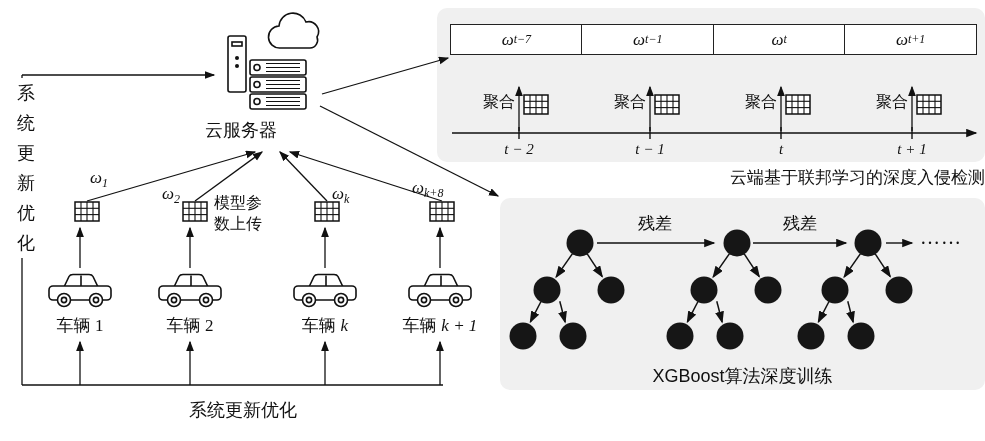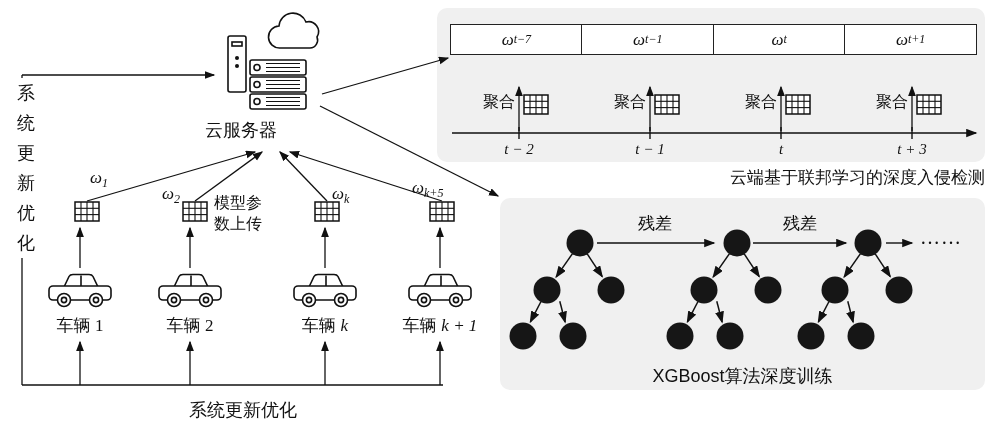--- a/index.html
+++ b/index.html
@@ -171,21 +171,21 @@
 
   <div class="lbl vtext" style="left:12px;top:78px;">系统更新优化</div>
 
   <div class="lbl servlbl" style="left:205px;top:118px;">云服务器</div>
 
   <div class="lbl upload wrap" style="left:214px;top:192px;">模型参数上传</div>
 
   <div class="lbl omega" style="left:90px;top:168px;"><span>ω</span><sub>1</sub></div>
   <div class="lbl omega" style="left:162px;top:184px;"><span>ω</span><sub>2</sub></div>
   <div class="lbl omega" style="left:332px;top:184px;"><span>ω</span><sub>k</sub></div>
-  <div class="lbl omega" style="left:412px;top:178px;"><span>ω</span><sub>k+5</sub></div>
+  <div class="lbl omega" style="left:412px;top:178px;"><span>ω</span><sub>k+8</sub></div>
 
   <div class="lbl vehlbl" style="left:20px;top:314px;"><span>车辆</span> <span class="mnum">1</span></div>
   <div class="lbl vehlbl" style="left:130px;top:314px;"><span>车辆</span> <span class="mnum">2</span></div>
   <div class="lbl vehlbl" style="left:265px;top:314px;"><span>车辆</span> <span class="math">k</span></div>
   <div class="lbl vehlbl" style="left:380px;top:314px;"><span>车辆</span> <span class="math">k + 1</span></div>
 
   <div class="lbl bottomlbl" style="left:128px;top:398px;">系统更新优化</div>
 
   <div class="cells">
     <div class="cell">
@@ -207,21 +207,21 @@
   </div>
 
   <div class="lbl agg" style="left:475px;top:92px;">聚合</div>
   <div class="lbl agg" style="left:606px;top:92px;">聚合</div>
   <div class="lbl agg" style="left:737px;top:92px;">聚合</div>
   <div class="lbl agg" style="left:868px;top:92px;">聚合</div>
 
   <div class="lbl tick" style="left:484px;top:141px;">t − 2</div>
   <div class="lbl tick" style="left:615px;top:141px;">t − 1</div>
   <div class="lbl tick" style="left:746px;top:141px;">t</div>
-  <div class="lbl tick" style="left:877px;top:141px;">t + 3</div>
+  <div class="lbl tick" style="left:877px;top:141px;">t + 1</div>
 
   <div class="lbl panelcap" style="left:437px;top:166px;">云端基于联邦学习的深度入侵检测</div>
 
   <div class="lbl resid" style="left:615px;top:212px;">残差</div>
   <div class="lbl resid" style="left:760px;top:212px;">残差</div>
   <div class="lbl dots" style="left:920px;top:226px;">……</div>
   <div class="lbl xgcap" style="left:500px;top:364px;">XGBoost算法深度训练</div>
 
 </div>
 

